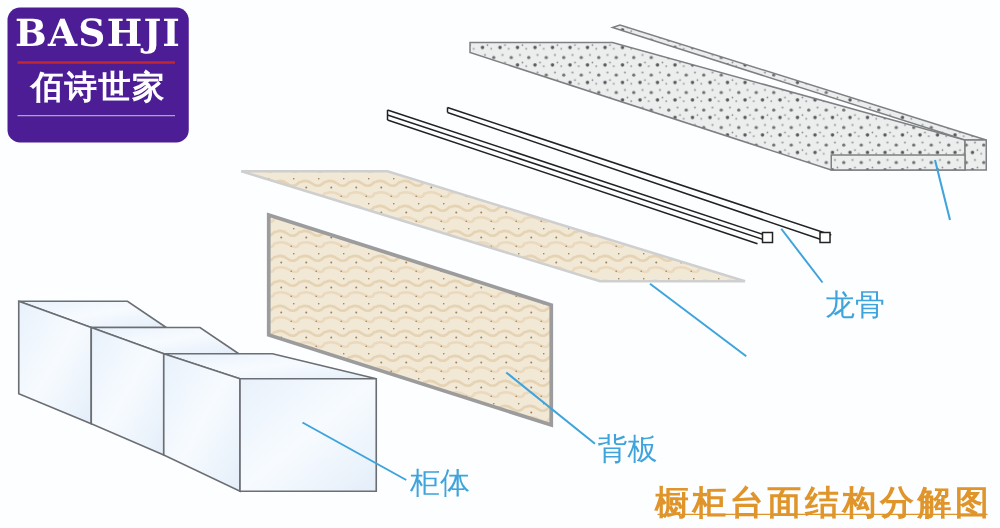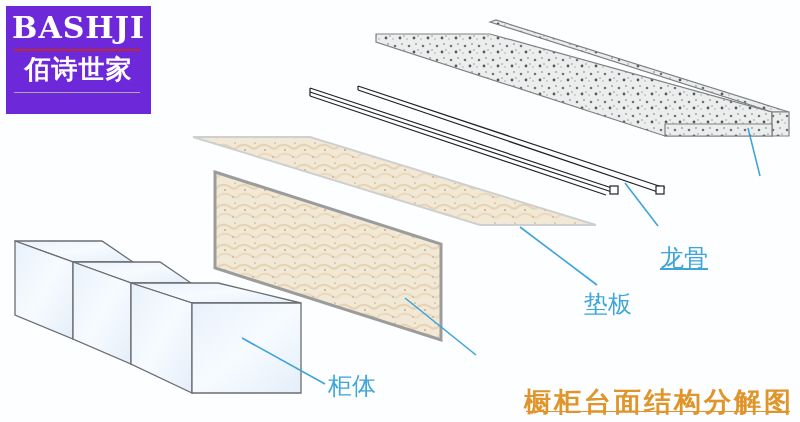--- a/index.html
+++ b/index.html
@@ -1,18 +1,18 @@
 <!DOCTYPE html>
 <html><head>
 <meta charset="utf-8">
 <style>
   html,body{margin:0;padding:0;}
   body{width:800px;height:422px;background:#fdfeff;overflow:hidden;position:relative;font-family:"DejaVu Sans",sans-serif;}
   #stage{position:absolute;left:0;top:0;width:800px;height:422px;}
-  .logo{position:absolute;left:6px;top:6px;width:145px;height:108px;background:#6d28d9;}
+  .logo{position:absolute;left:6px;top:6px;width:145px;height:108px;background:#4c1d95;border-radius:10px;}
   .logo-brand{position:absolute;left:6px;top:4px;width:133px;font-family:"DejaVu Serif",serif;font-size:30px;font-weight:bold;color:#fff;letter-spacing:1px;text-align:center;}
   .logo-rule{position:absolute;left:8px;top:43px;width:126px;height:2px;background:#c1272d;}
   .logo-cn{position:absolute;left:4px;top:46px;width:137px;text-align:center;font-size:26px;font-weight:bold;color:#fff;letter-spacing:1px;}
   .logo-rule2{position:absolute;left:8px;top:86px;width:126px;height:1px;background:#aaa;}
   .logo-slogan{position:absolute;left:4px;top:89px;width:137px;text-align:center;font-size:13px;color:#eee;letter-spacing:1px;}
   .label{position:absolute;color:#3ea4db;font-size:24px;}
   .title{position:absolute;left:524px;top:384px;font-size:27px;font-weight:bold;color:#e0952b;letter-spacing:3px;font-family:"DejaVu Serif",serif;}
   .title-rule{position:absolute;left:526px;top:411px;width:264px;height:1px;background:#e0952b;}
 </style>
 </head>
@@ -90,19 +90,19 @@
     </g>
   </svg>
 
   <div class="logo">
     <div class="logo-brand">BASHJI</div>
     <div class="logo-rule"></div>
     <div class="logo-cn">佰诗世家</div>
     <div class="logo-rule2"></div>
   </div>
 
-  <div class="label" style="left:660px;top:242px;text-decoration:underline;">龙骨</div>
-  <div class="label" style="left:584px;top:288px;">垫板</div>
+  <div class="label" style="left:660px;top:228px;">龙骨</div>
+  <div class="label" style="left:478px;top:343px;">背板</div>
   <div class="label" style="left:328px;top:370px;">柜体</div>
 
   <div class="title">橱柜台面结构分解图</div>
   <div class="title-rule"></div>
 </div>
 
 </body></html>

